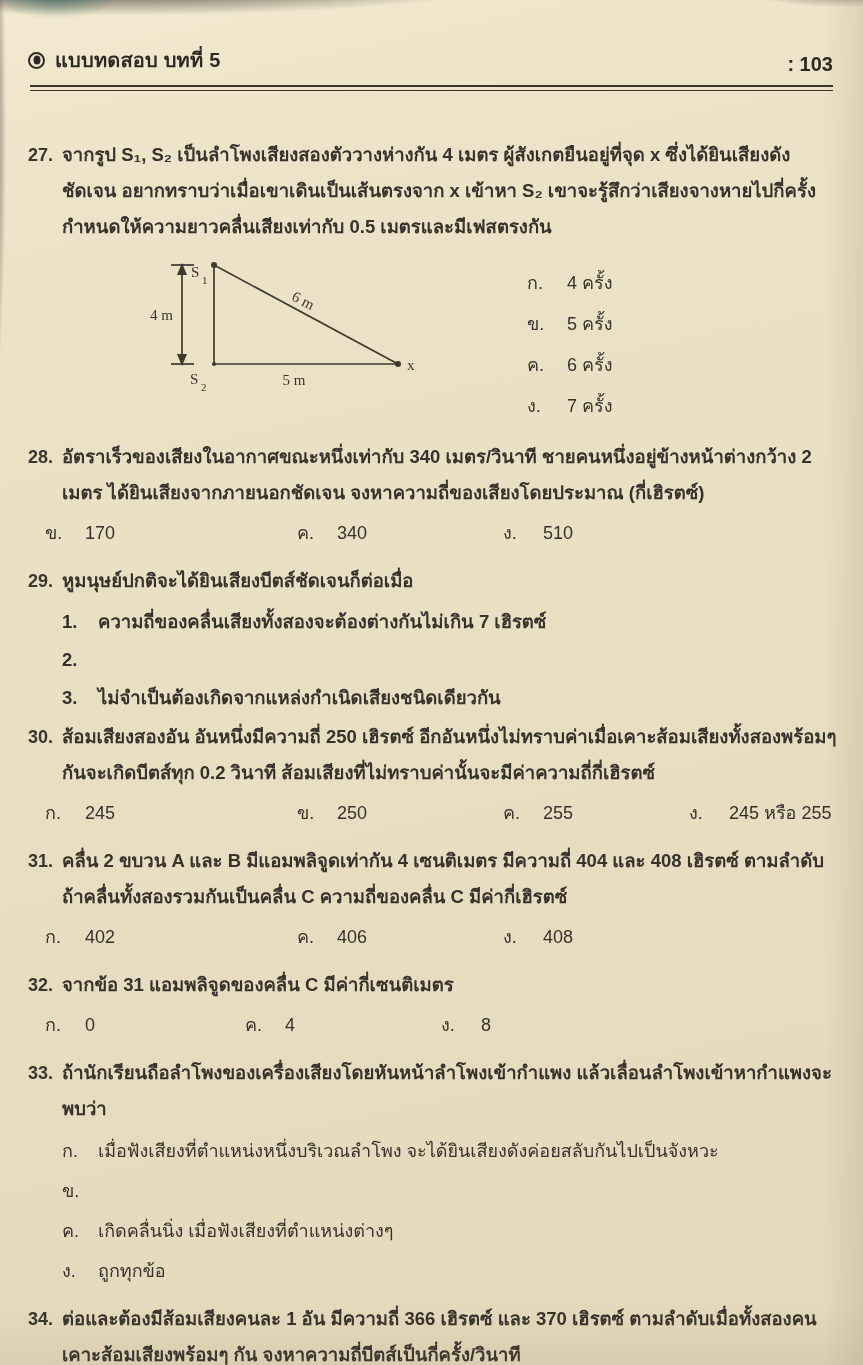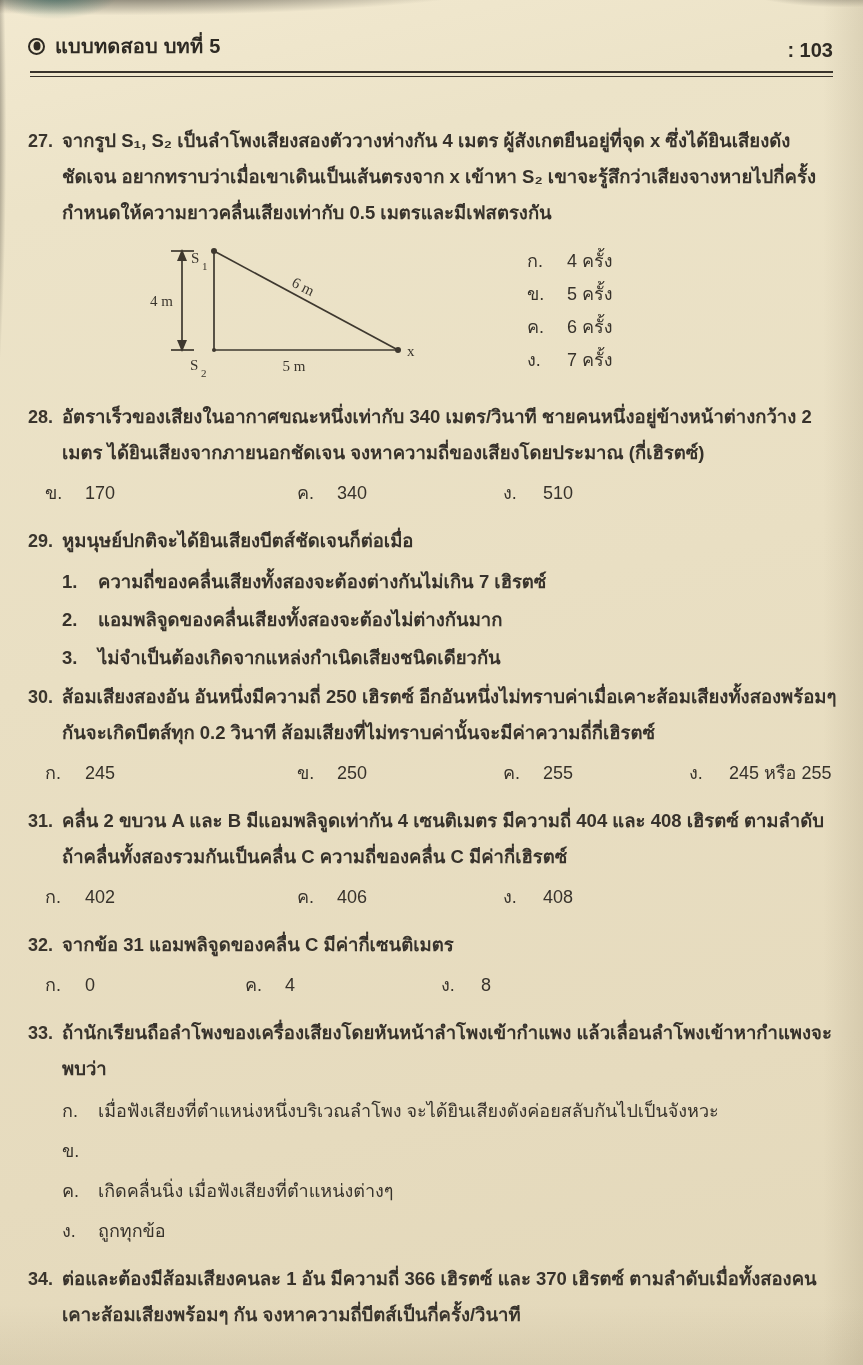--- a/index.html
+++ b/index.html
@@ -32,21 +32,21 @@
     background:linear-gradient(to left, rgba(120,105,75,.14), rgba(120,105,75,0));
   }
   .art-bottomshade {
     position:absolute; left:0; bottom:0; width:863px; height:60px; pointer-events:none;
     background:linear-gradient(to top, rgba(120,105,75,.10), rgba(120,105,75,0));
   }
 
   
   .header {
     display:flex; align-items:flex-end; justify-content:space-between;
-    padding:30px 30px 0 28px;
+    padding:44px 30px 0 28px;
   }
   .header-left { display:flex; align-items:center; gap:10px; }
   .target {
     width:17px; height:17px; border:2.5px solid #2e2a23; border-radius:50%;
     position:relative; flex:0 0 auto;
   }
   .target::after {
     content:""; position:absolute; left:50%; top:50%; transform:translate(-50%,-50%);
     width:7px; height:9px; background:#2e2a23; border-radius:50%;
   }
@@ -69,21 +69,21 @@
   }
   .choices-grid.narrow { grid-template-columns:200px 196px 184px auto; }
   .choice { white-space:nowrap; }
   .cl { display:inline-block; min-width:40px; }
   .cv { font-weight:400; }
 
   
   .q27media { display:flex; align-items:flex-start; margin:12px 0 16px 118px; }
   .diagram { flex:0 0 auto; }
   .q27choices { margin-left:96px; margin-top:2px; font-size:18px; }
-  .q27choices .choice { display:block; line-height:33px; }
+  .q27choices .choice { display:block; line-height:33px;margin-top:8px; }
 
   
   .stmts { margin:0 0 2px 34px; }
   .stmt { display:flex; font-size:18.5px; font-weight:700; line-height:38px; }
   .snum { flex:0 0 36px; }
 
   
   .opts { margin:2px 0 10px 34px; }
   .opt { display:flex; font-size:18px; font-weight:400; line-height:40px; }
   .ol { flex:0 0 36px; }
@@ -164,21 +164,20 @@
       <span class="qnum">29.</span>
       <span class="qtext">หูมนุษย์ปกติจะได้ยินเสียงบีตส์ชัดเจนก็ต่อเมื่อ</span>
     </div>
     <div class="stmts">
       <div class="stmt">
           <span class="snum">1.</span>
           <span class="stext">ความถี่ของคลื่นเสียงทั้งสองจะต้องต่างกันไม่เกิน 7 เฮิรตซ์</span>
         </div>
       <div class="stmt">
           <span class="snum">2.</span>
-          <span class="stext">แอมพลิจูดของคลื่นเสียงทั้งสองจะต้องไม่ต่างกันมาก</span>
         </div>
       <div class="stmt">
           <span class="snum">3.</span>
           <span class="stext">ไม่จำเป็นต้องเกิดจากแหล่งกำเนิดเสียงชนิดเดียวกัน</span>
         </div>
     </div>
 
     <div class="q">
       <span class="qnum">30.</span>
       <span class="qtext">ส้อมเสียงสองอัน อันหนึ่งมีความถี่ 250 เฮิรตซ์ อีกอันหนึ่งไม่ทราบค่าเมื่อเคาะส้อมเสียงทั้งสองพร้อมๆ กันจะเกิดบีตส์ทุก 0.2 วินาที ส้อมเสียงที่ไม่ทราบค่านั้นจะมีค่าความถี่กี่เฮิรตซ์</span>

